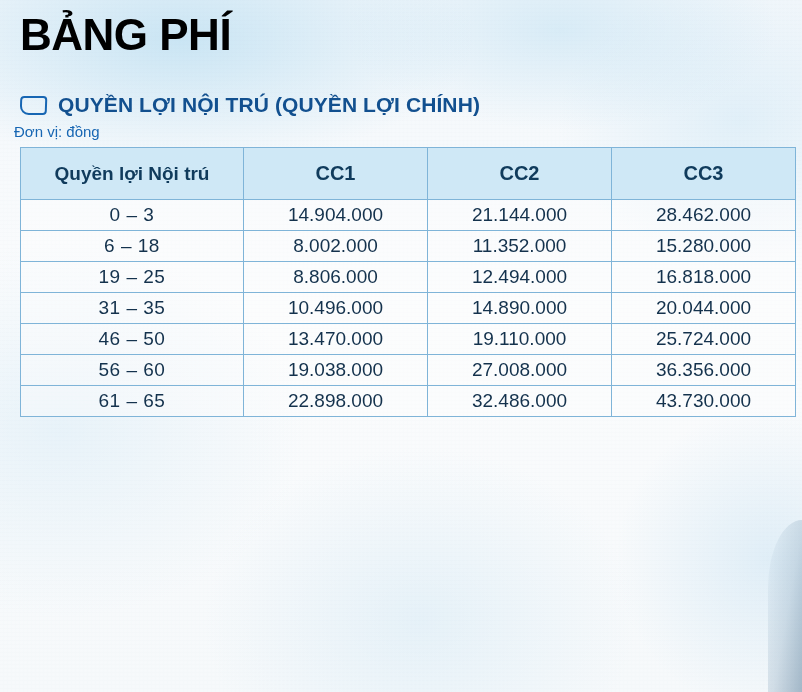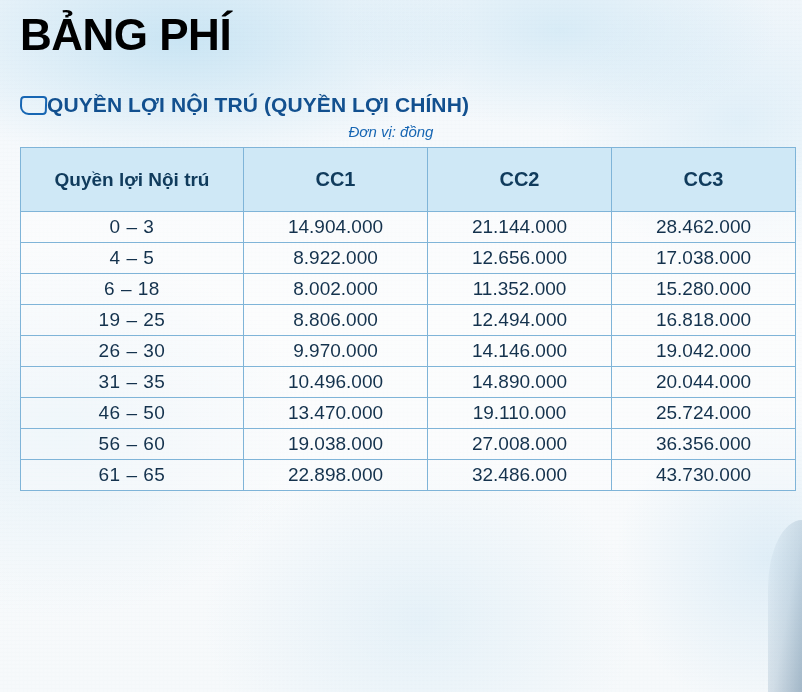--- a/index.html
+++ b/index.html
@@ -62,42 +62,42 @@
     line-height: 54px;
     letter-spacing: -0.5px;
     font-weight: 700;
     color: #000000;
     font-family: "Liberation Sans", sans-serif;
   }
 
   .section-head {
     display: flex;
     align-items: center;
+    gap: 11px;
     padding: 31px 0 0 6px;
   }
   .tag-icon {
     width: 27px;
     height: 19px;
     flex: 0 0 auto;
     border: 2.5px solid #1766b3;
     border-radius: 4px 4px 4px 9px;
     transform: skewX(-2deg);
   }
   .section-title {
     font-size: 21px;
     font-weight: 700;
     letter-spacing: 0.1px;
     color: #12508f;
   }
 
   .unit-row {
     display: flex;
-    justify-content: center;
+    justify-content: flex-start;
     padding: 6px 20px 6px 0;
-    font-style: italic;
   }
   .unit-text {
     font-size: 15px;
     color: #1766b3;
     font-weight: 400;
   }
 
   table.fee {
     width: 775px;
     margin: 1px 0 0 6px;
@@ -110,21 +110,21 @@
   table.fee col.c2 { width: 184px; }
   table.fee col.c3 { width: 184px; }
 
   table.fee th, table.fee td {
     border: 1px solid #7fb4d8;
     text-align: center;
     color: #14324d;
   }
   table.fee thead th {
     background: #cfe8f6;
-    height: 64px;
+    height: 52px;
     font-size: 20px;
     font-weight: 700;
     color: #103b5c;
   }
   table.fee thead th.first {
     font-size: 19px;
   }
   table.fee tbody td {
     height: 31px;
     font-size: 19px;
@@ -171,44 +171,32 @@
       </tr>
     </thead>
     <tbody id="fee-body">
       <tr>
         <td class="age">0 – 3</td>
         <td>14.904.000</td>
         <td>21.144.000</td>
         <td>28.462.000</td>
       </tr>
       <tr>
-        <td class="age">4 – 5</td>
-        <td>8.922.000</td>
-        <td>12.656.000</td>
-        <td>17.038.000</td>
-      </tr>
-      <tr>
         <td class="age">6 – 18</td>
         <td>8.002.000</td>
         <td>11.352.000</td>
         <td>15.280.000</td>
       </tr>
       <tr>
         <td class="age">19 – 25</td>
         <td>8.806.000</td>
         <td>12.494.000</td>
         <td>16.818.000</td>
       </tr>
       <tr>
-        <td class="age">26 – 30</td>
-        <td>9.970.000</td>
-        <td>14.146.000</td>
-        <td>19.042.000</td>
-      </tr>
-      <tr>
         <td class="age">31 – 35</td>
         <td>10.496.000</td>
         <td>14.890.000</td>
         <td>20.044.000</td>
       </tr>
       <tr>
         <td class="age">46 – 50</td>
         <td>13.470.000</td>
         <td>19.110.000</td>
         <td>25.724.000</td>

